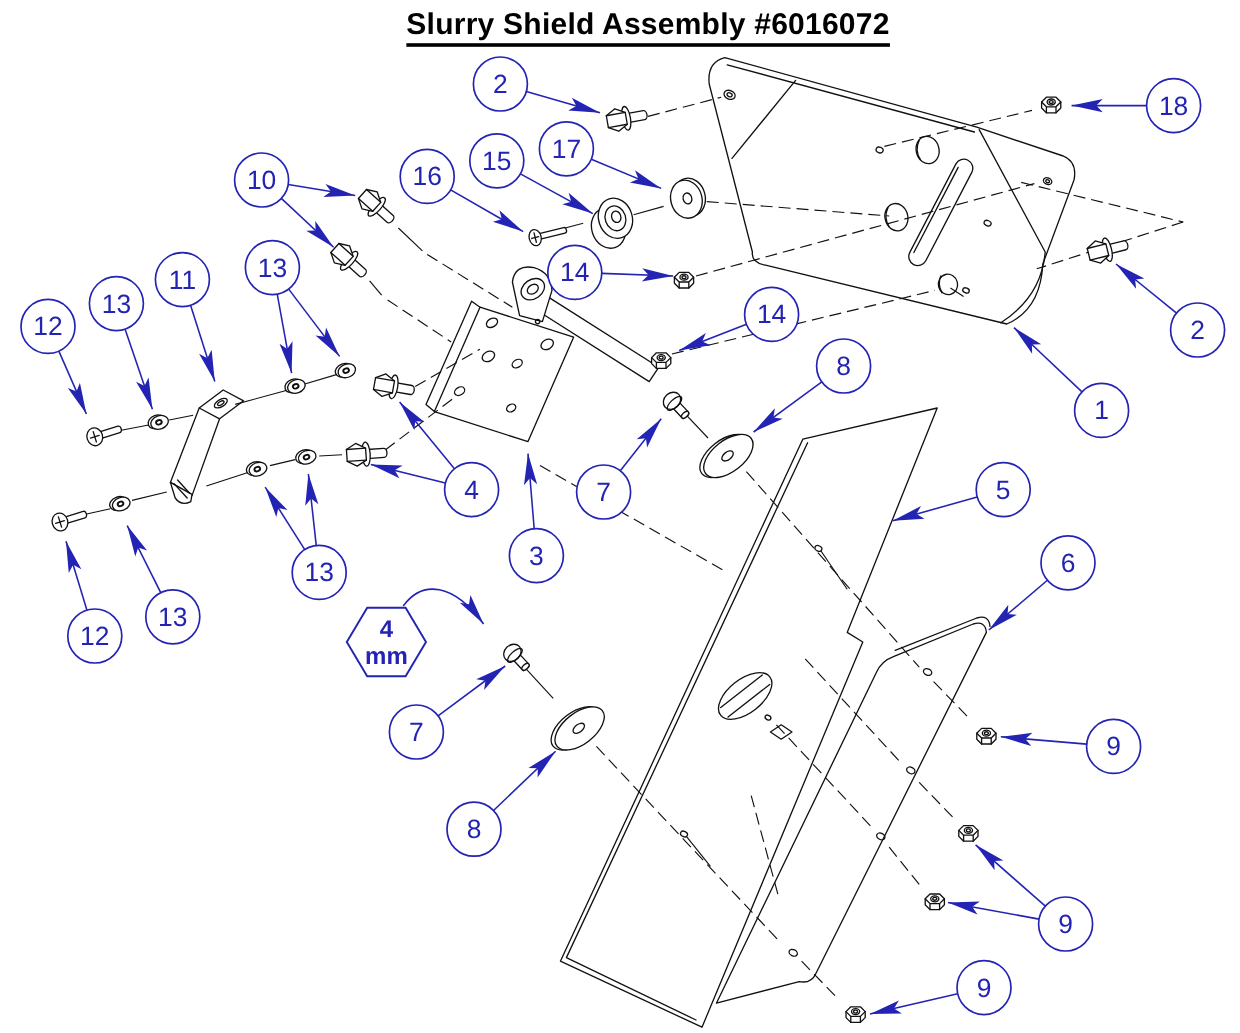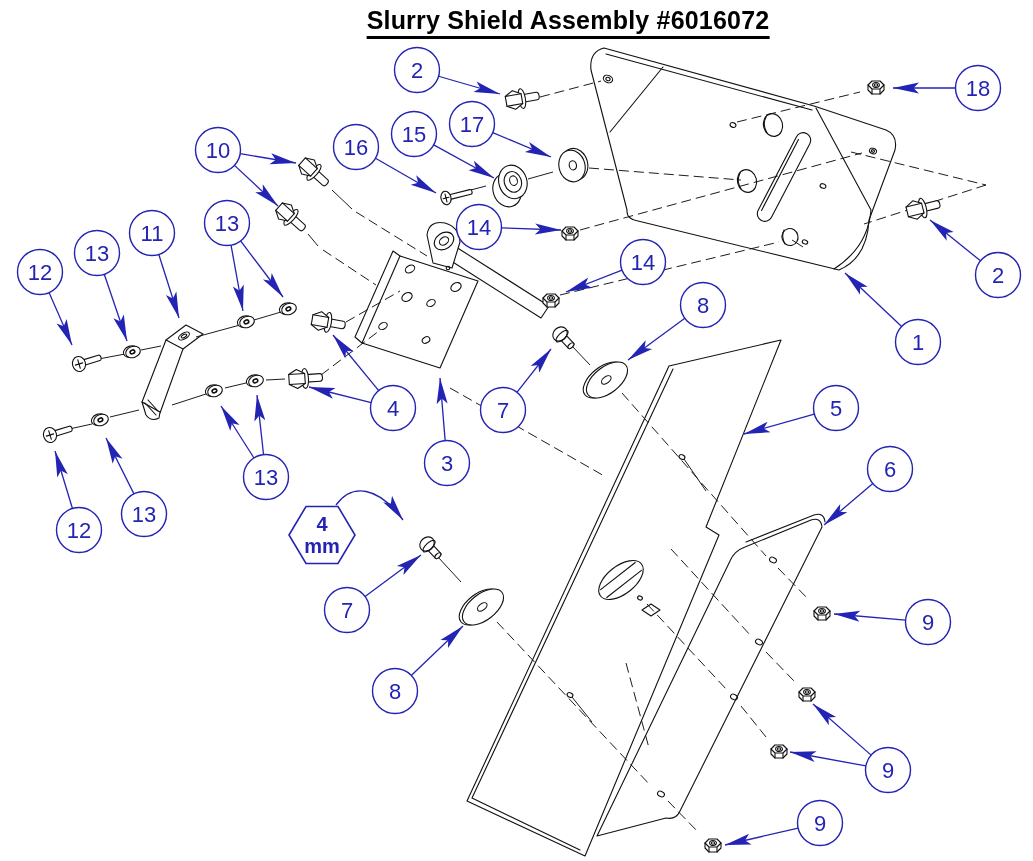--- a/index.html
+++ b/index.html
@@ -1,19 +1,19 @@
 <!DOCTYPE html>
 <html><head>
 <meta charset="utf-8">
 <style>
   html,body{margin:0;padding:0;background:#ffffff;}
   body{width:1033px;height:861px;position:relative;overflow:hidden;
        font-family:"Liberation Sans", sans-serif;}
   .stage{position:absolute;inset:0;}
-  .title{position:absolute;top:6px;left:568px;transform:translateX(-50%);
+  .title{position:absolute;top:6px;left:540px;transform:translateX(-50%);
          font-size:25px;font-weight:bold;color:#000;white-space:nowrap;
          border-bottom:3px solid #000;padding-bottom:1px;letter-spacing:0.2px;}
   svg{position:absolute;top:0;left:0;}
 </style>
 </head>
 <body>
 
 <div class="stage">
   <div class="title">Slurry Shield Assembly #6016072</div>
 

